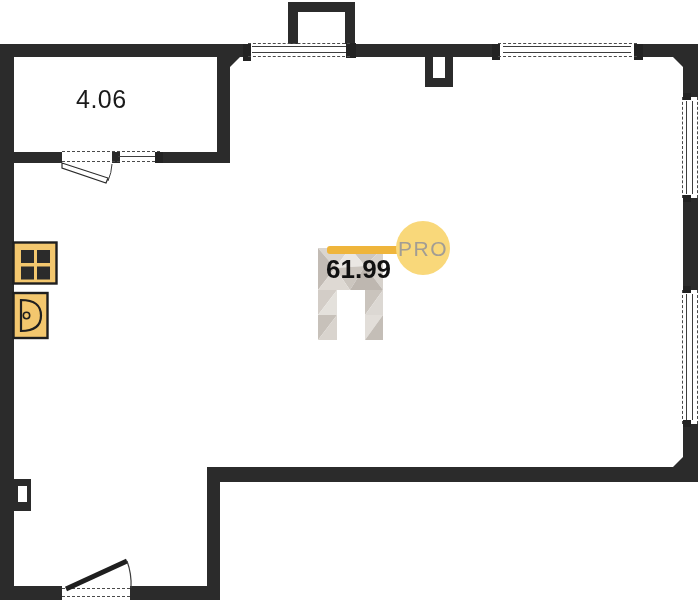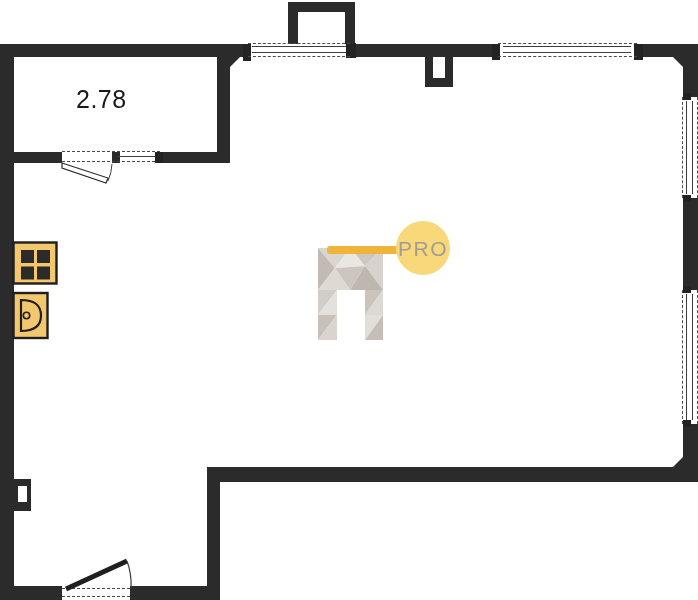--- a/index.html
+++ b/index.html
@@ -131,15 +131,16 @@
     <g>
       <line x1="66" y1="589" x2="127" y2="561" stroke="#1f1f1f" stroke-width="5"></line>
       <path d="M 127,561 A 66,66 0 0 1 131,588" fill="none" stroke="#3d3d3d" stroke-width="1.2"></path>
     </g>
 
     <polygon points="683,57 673,57 683,67" fill="#2b2b2b"></polygon>
     <polygon points="683,467 673,467 683,457" fill="#2b2b2b"></polygon>
     <polygon points="230,57 240,57 230,67" fill="#2b2b2b"></polygon>
   </svg>
 
-  <div class="room-label" id="label-406">2.78</div>
+  <div class="room-label" id="label-406">4.06</div>
+  <div class="room-label" id="label-6199">61.99</div>
 
 </div>
 
 </body></html>

